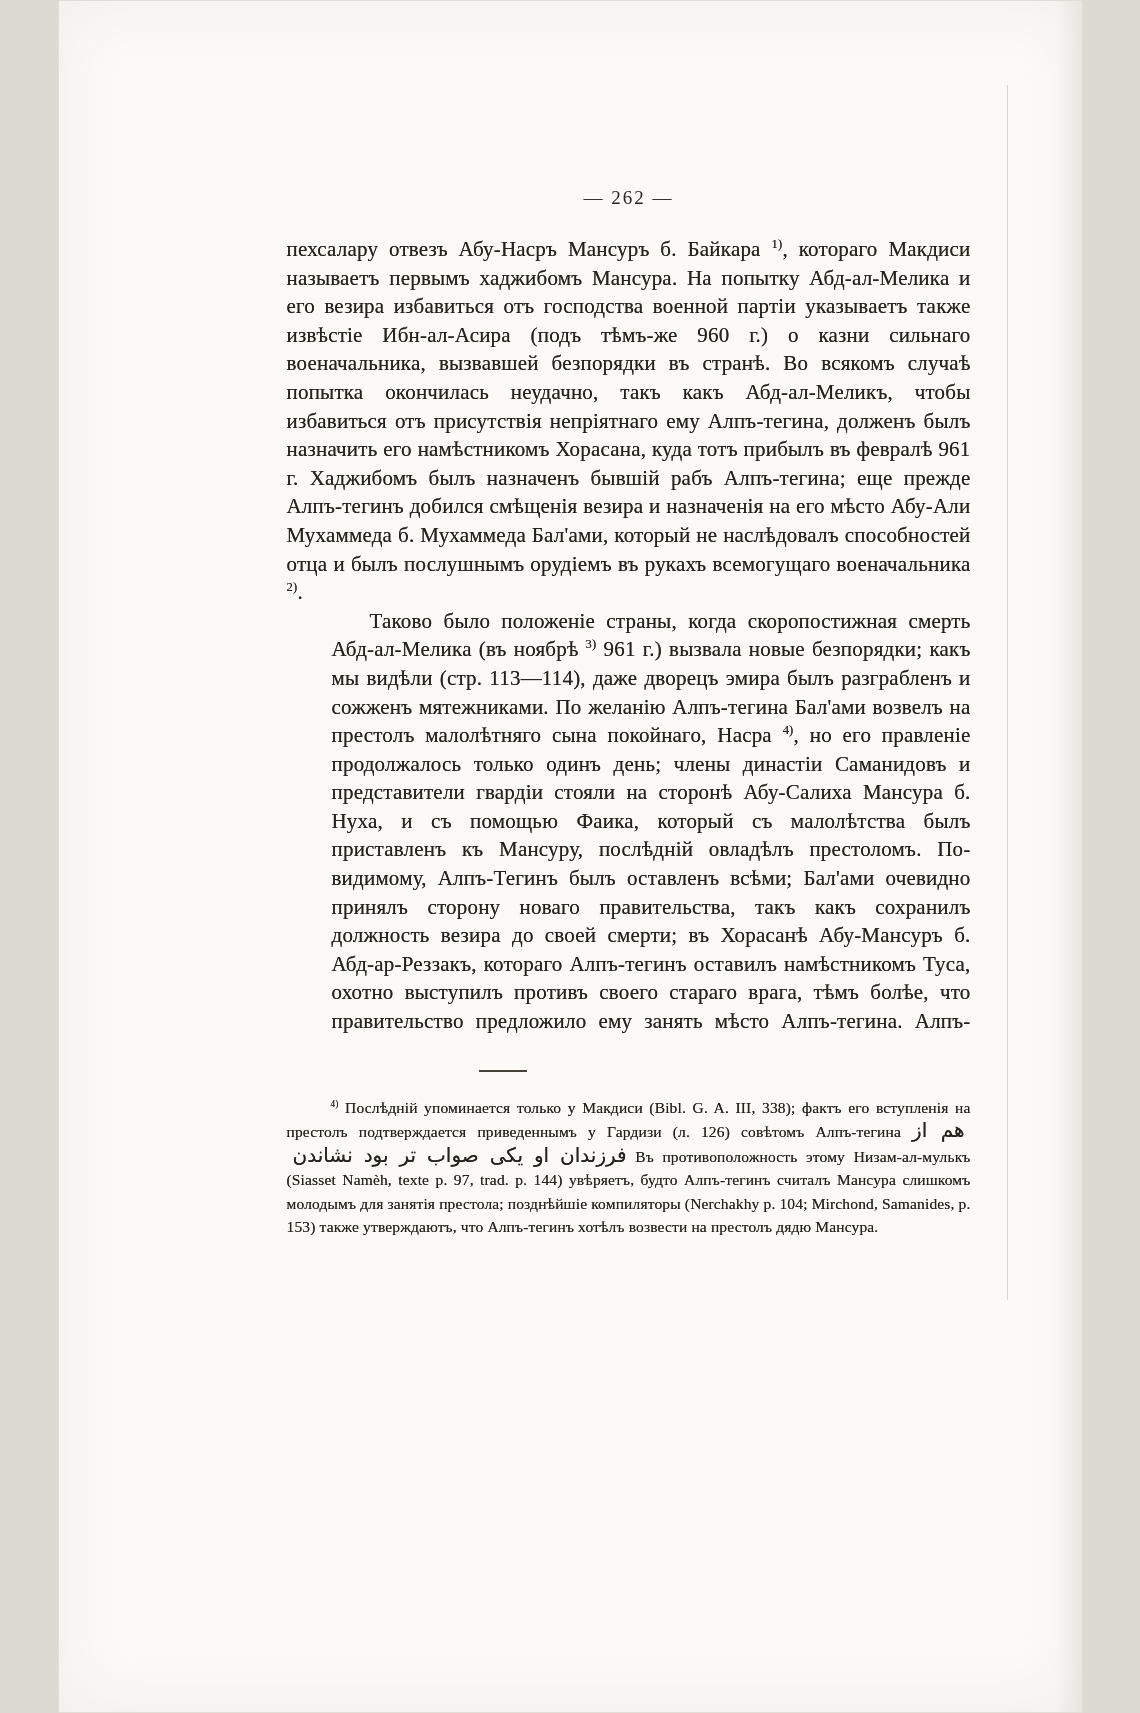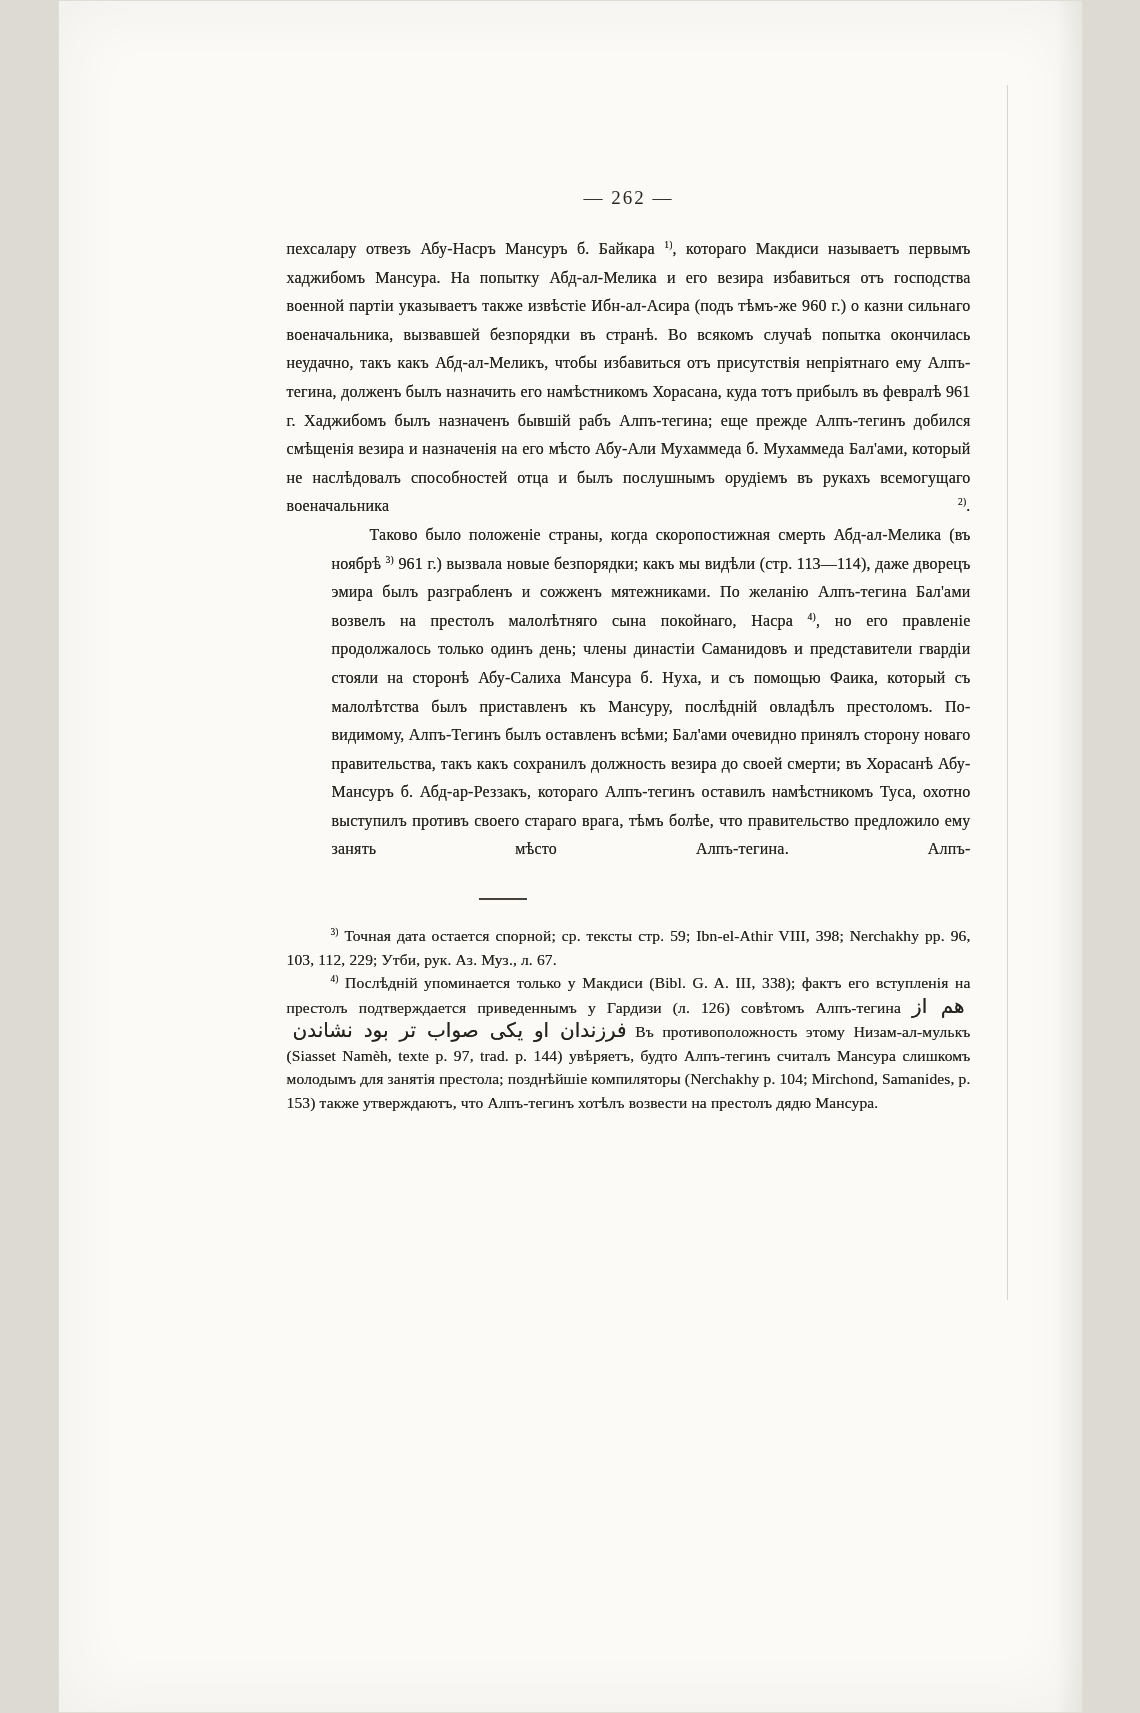--- a/index.html
+++ b/index.html
@@ -42,21 +42,21 @@
     width: 684px;
   }
   .page-number {
     text-align: center;
     font-size: 19px;
     letter-spacing: 2px;
     margin-bottom: 26px;
     color: #2b2620;
   }
   .para {
-    font-size: 16px;
+    font-size: 21px;
     line-height: 28.6px;
     text-align: justify;
     text-align-last: justify;
     letter-spacing: 0.2px;
     text-shadow: 0 0 0.4px rgba(40,36,30,0.75);
     margin: 0;
   }
   .para.indent {
     text-indent: 38px;
     margin-left: 45px;
@@ -101,17 +101,16 @@
 
   <div class="content">
     <div class="page-number">— 262 —</div>
 
     <p class="para">пехсалару отвезъ Абу-Насръ Мансуръ б. Байкара <sup>1)</sup>, котораго Макдиси называетъ первымъ хаджибомъ Мансура. На попытку Абд-ал-Мелика и его везира избавиться отъ господства военной партіи указываетъ также извѣстіе Ибн-ал-Асира (подъ тѣмъ-же 960 г.) о казни сильнаго военачальника, вызвавшей безпорядки въ странѣ. Во всякомъ случаѣ попытка окончилась неудачно, такъ какъ Абд-ал-Меликъ, чтобы избавиться отъ присутствія непріятнаго ему Алпъ-тегина, долженъ былъ назначить его намѣстникомъ Хорасана, куда тотъ прибылъ въ февралѣ 961 г. Хаджибомъ былъ назначенъ бывшій рабъ Алпъ-тегина; еще прежде Алпъ-тегинъ добился смѣщенія везира и назначенія на его мѣсто Абу-Али Мухаммеда б. Мухаммеда Бал'ами, который не наслѣдовалъ способностей отца и былъ послушнымъ орудіемъ въ рукахъ всемогущаго военачальника <sup>2)</sup>.</p>
     <p class="para indent">Таково было положеніе страны, когда скоропостижная смерть Абд-ал-Мелика (въ ноябрѣ <sup>3)</sup> 961 г.) вызвала новые безпорядки; какъ мы видѣли (стр. 113—114), даже дворецъ эмира былъ разграбленъ и сожженъ мятежниками. По желанію Алпъ-тегина Бал'ами возвелъ на престолъ малолѣтняго сына покойнаго, Насра <sup>4)</sup>, но его правленіе продолжалось только одинъ день; члены династіи Саманидовъ и представители гвардіи стояли на сторонѣ Абу-Салиха Мансура б. Нуха, и съ помощью Фаика, который съ малолѣтства былъ приставленъ къ Мансуру, послѣдній овладѣлъ престоломъ. По-видимому, Алпъ-Тегинъ былъ оставленъ всѣми; Бал'ами очевидно принялъ сторону новаго правительства, такъ какъ сохранилъ должность везира до своей смерти; въ Хорасанѣ Абу-Мансуръ б. Абд-ар-Реззакъ, котораго Алпъ-тегинъ оставилъ намѣстникомъ Туса, охотно выступилъ противъ своего стараго врага, тѣмъ болѣе, что правительство предложило ему занять мѣсто Алпъ-тегина. Алпъ-</p>
 
     <div class="fn-rule"></div>
 
     <div class="footnotes">
-      <p class="footnote"><sup>3)</sup> Точная дата остается спорной; ср. тексты стр. 59; Ibn-el-Athir VIII, 398; Nerchakhy pp. 96, 103, 112, 229; Утби, рук. Аз. Муз., л. 67.</p>
       <p class="footnote"><sup>4)</sup> Послѣдній упоминается только у Макдиси (Bibl. G. A. III, 338); фактъ его вступленія на престолъ подтверждается приведеннымъ у Гардизи (л. 126) совѣтомъ Алпъ-тегина <span class="arabic">هم از فرزندان او يكى صواب تر بود نشاندن</span> Въ противоположность этому Низам-ал-мулькъ (Siasset Namèh, texte p. 97, trad. p. 144) увѣряетъ, будто Алпъ-тегинъ считалъ Мансура слишкомъ молодымъ для занятія престола; позднѣйшіе компиляторы (Nerchakhy p. 104; Mirchond, Samanides, p. 153) также утверждаютъ, что Алпъ-тегинъ хотѣлъ возвести на престолъ дядю Мансура.</p>
     </div>
   </div>
 </div>
 
 </body></html>

